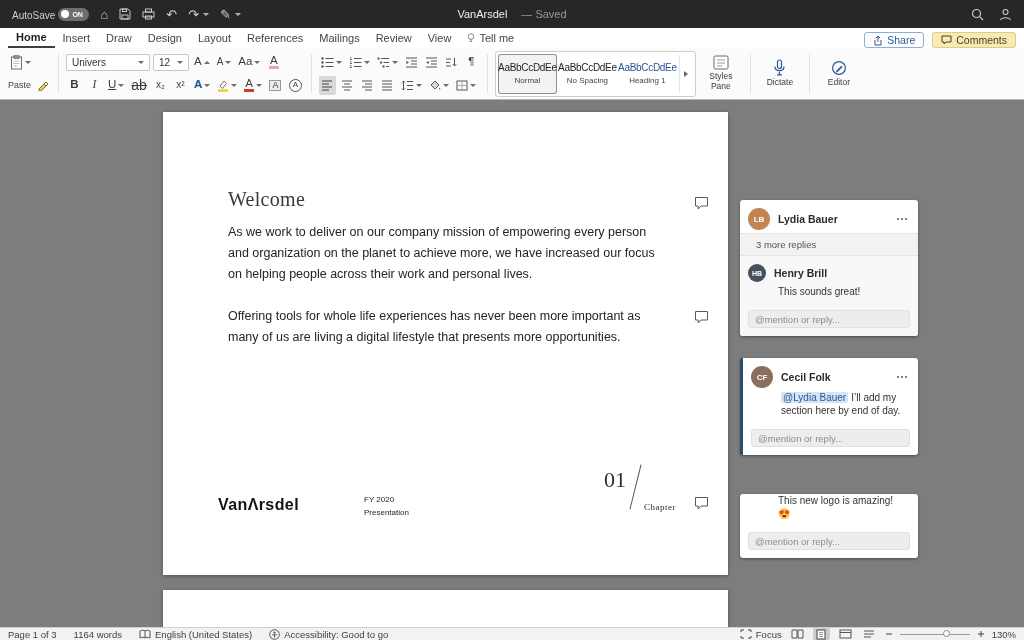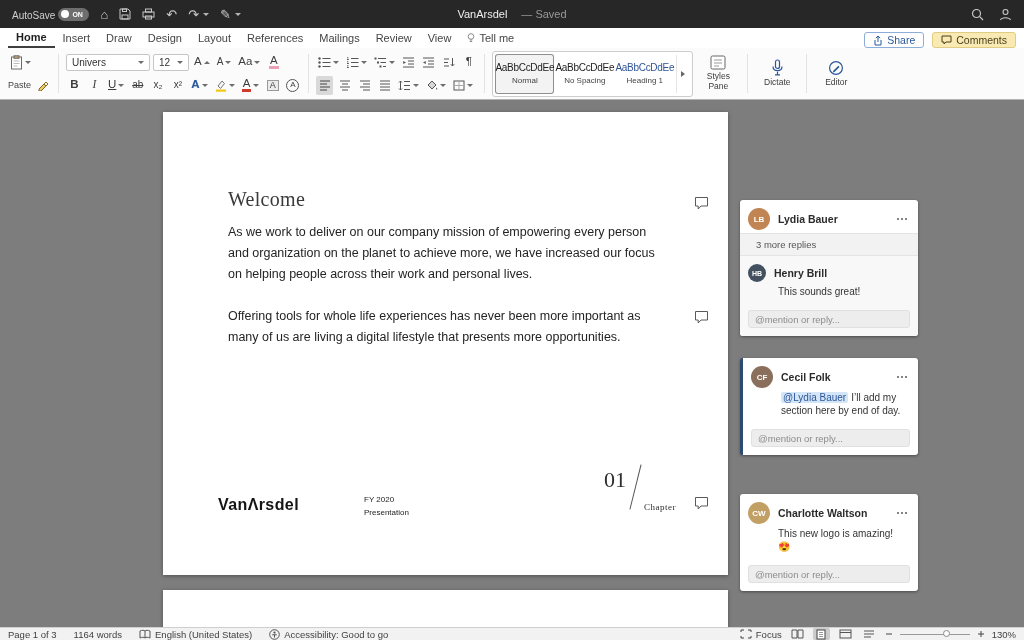--- a/index.html
+++ b/index.html
@@ -41,21 +41,21 @@
 .rbtn{min-width:17px;height:19px;display:inline-flex;align-items:center;justify-content:center;border-radius:2px;color:#3d3d3d;font-size:11.5px;padding:0 2px;line-height:1}
 .rbtn.sel{background:#d9d9d9}
 .rlabel{font-size:9px;color:#444}
 .vsep{width:1px;align-self:stretch;background:#e2e2e2;margin:4px 4px}
 .select{height:17px;border:1px solid #c6c6c6;background:#fff;border-radius:2px;display:flex;align-items:center;justify-content:space-between;padding:0 5px;font-size:10px;color:#333}
 .sel-font{width:84px}.sel-size{width:36px}
 .gl{font-size:11.5px;line-height:1}
 .gl-b{font-weight:bold}
 .gl-i{font-style:italic;font-family:"Liberation Serif",serif}
 .gl-u{text-decoration:underline}
-.gl-strike{text-decoration:line-through;font-size:10px}
+.gl-strike{text-decoration:line-through;font-size:14px}
 .gl-small{font-size:10px}
 .gl-fx{color:#2b579a;font-weight:bold;text-shadow:0 0 1px #9cc3f0}
 .gl-fc{border-bottom:3px solid #d03a2b;padding:0 1px}
 .gl-shA{border:1px solid #9a9a9a;background:#ececec;font-size:9px;padding:0 2px}
 .gl-enc{border:1px solid #555;border-radius:50%;width:13px;height:13px;display:inline-flex;align-items:center;justify-content:center;font-size:8px}
 .gallery{display:flex;align-items:center;background:#fff;border:1px solid #cdcdcd;border-radius:3px;height:46px;padding:3px;gap:3px}
 .stylebox{width:57px;height:38px;display:flex;flex-direction:column;align-items:center;justify-content:center;gap:3px;border-radius:2px}
 .stylebox.sel{box-shadow:0 0 0 1px #8f8f8f;background:#f3f3f3}
 .sb-preview{font-size:10px;color:#222;letter-spacing:-.3px;white-space:nowrap}
 .sb-preview.h1{color:#2f5496}
@@ -519,31 +519,20 @@
       </div>
       <div class="ctext">
         <span class="mention-hl">@Lydia Bauer</span><span>I’ll add my section here by end of day.</span>
       </div>
       <div class="cinput-wrap">
         <input class="cinput" readonly="" placeholder="@mention or reply..." style="">
       </div>
     </div>
 
     <div class="ccard" style="top:394px">
-      <div class="chead">
-        <span class="avatar av-cw">CW</span>
-        <span class="cname">Charlotte Waltson</span>
-        <span class="cmenu">
-          <svg width="12" height="4" viewBox="0 0 12 4">
-              <circle cx="2" cy="2" r="1.1" fill="#666"></circle>
-              <circle cx="6" cy="2" r="1.1" fill="#666"></circle>
-              <circle cx="10" cy="2" r="1.1" fill="#666"></circle>
-            </svg>
-        </span>
-      </div>
       <div class="ctext">This new logo is amazing! 😍</div>
       <div class="cinput-wrap">
         <input class="cinput" readonly="" placeholder="@mention or reply..." style="">
       </div>
     </div>
   </div>
 
   <div class="statusbar">
     <div class="sb-left">
       <span class="sb-item">Page 1 of 3</span>

